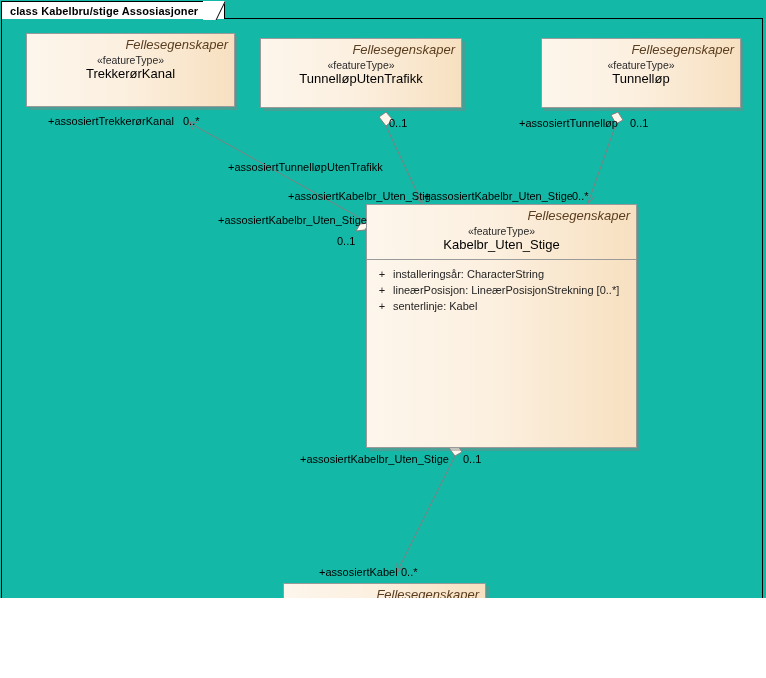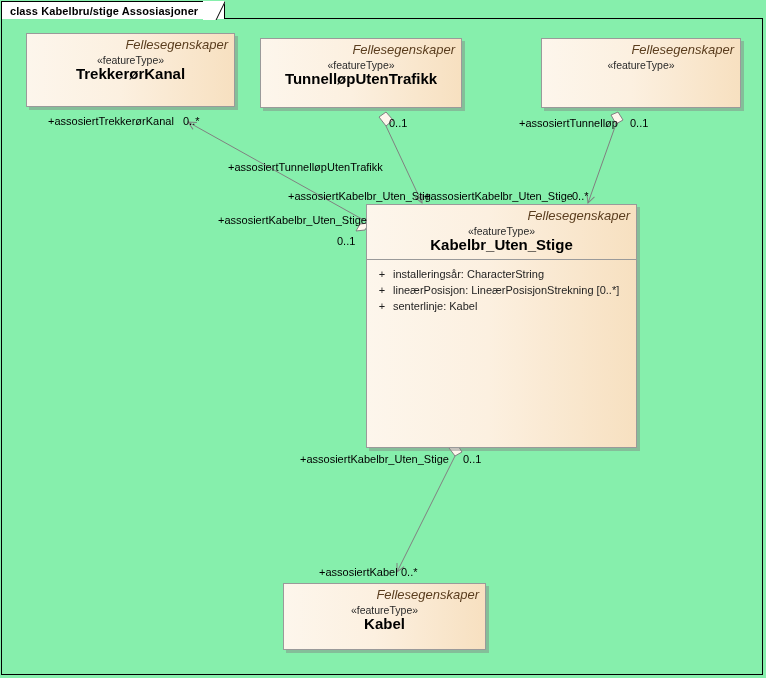--- a/index.html
+++ b/index.html
@@ -6,22 +6,22 @@
     margin: 0;
     padding: 0;
     background: #ffffff;
   }
   body {
     font-family: "Liberation Sans", sans-serif;
   }
   #diagram-root {
     position: relative;
     width: 766px;
-    height: 678px;
-    background: #86efac;
+    height: 598px;
+    background: #14b8a6;
     overflow: hidden;
   }
   
   #frame-border {
     position: absolute;
     left: 1px;
     top: 18px;
     width: 762px;
     height: 657px;
     border: 1px solid #000000;
@@ -90,22 +90,22 @@
   }
   .uml-stereo {
     text-align: center;
     font-size: 10.5px;
     color: #2a2a2a;
     line-height: 14px;
     margin-top: 2px;
   }
   .uml-name {
     text-align: center;
-    font-size: 15px;
-    font-weight: bold;
+    font-size: 13px;
+    font-weight: normal;
     color: #000000;
     line-height: 14px;
   }
   .uml-sep {
     height: 1px;
     background: #9a9a9a;
     width: 100%;
   }
   .uml-attrs {
     padding: 6px 4px 4px 4px;
@@ -204,20 +204,21 @@
       <div class="uml-pkg">Fellesegenskaper</div>
       <div class="uml-stereo">«featureType»</div>
       <div class="uml-name">TunnelløpUtenTrafikk</div>
     </div>
   </div>
 
   <div class="uml-class" style="left:541px; top:38px; width:200px; height:70px;">
     <div class="uml-head">
       <div class="uml-pkg">Fellesegenskaper</div>
       <div class="uml-stereo">«featureType»</div>
+      <div class="uml-name">Tunnelløp</div>
     </div>
   </div>
 
   <div class="uml-class" style="left:366px; top:204px; width:271px; height:244px;">
     <div class="uml-head">
       <div class="uml-pkg">Fellesegenskaper</div>
       <div class="uml-stereo">«featureType»</div>
       <div class="uml-name">Kabelbr_Uten_Stige</div>
     </div>
     <div class="uml-sep"></div>

